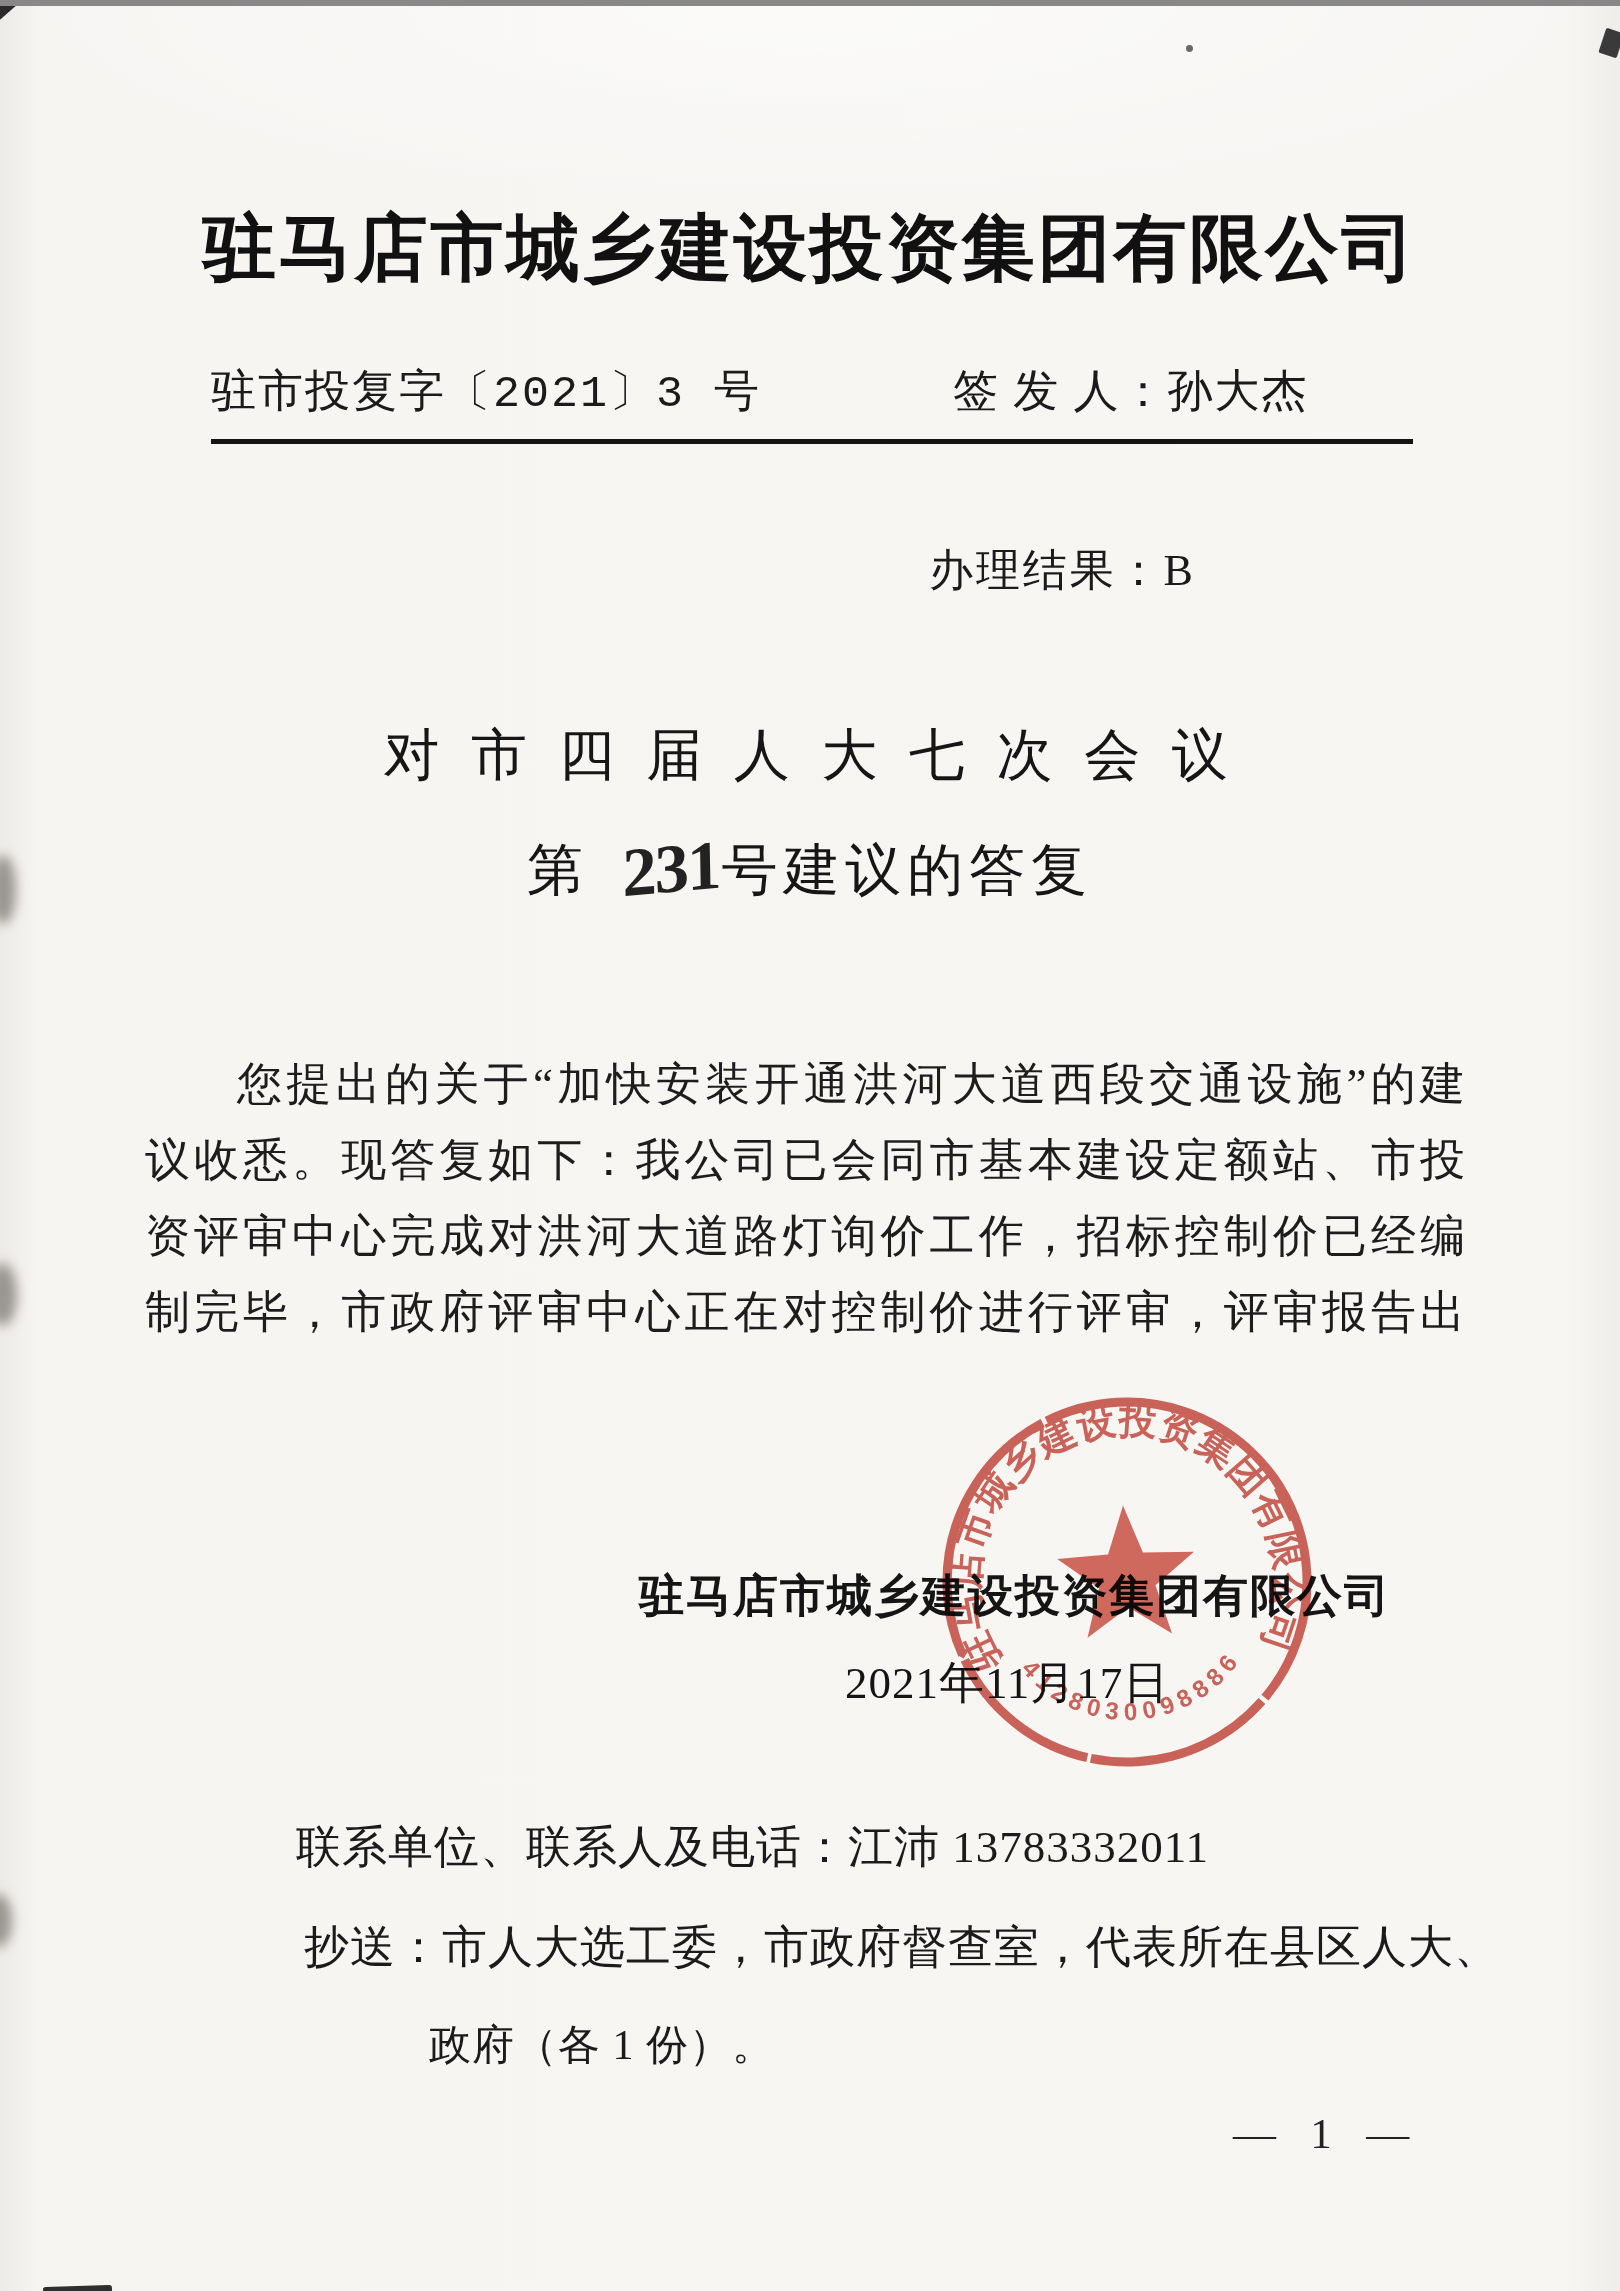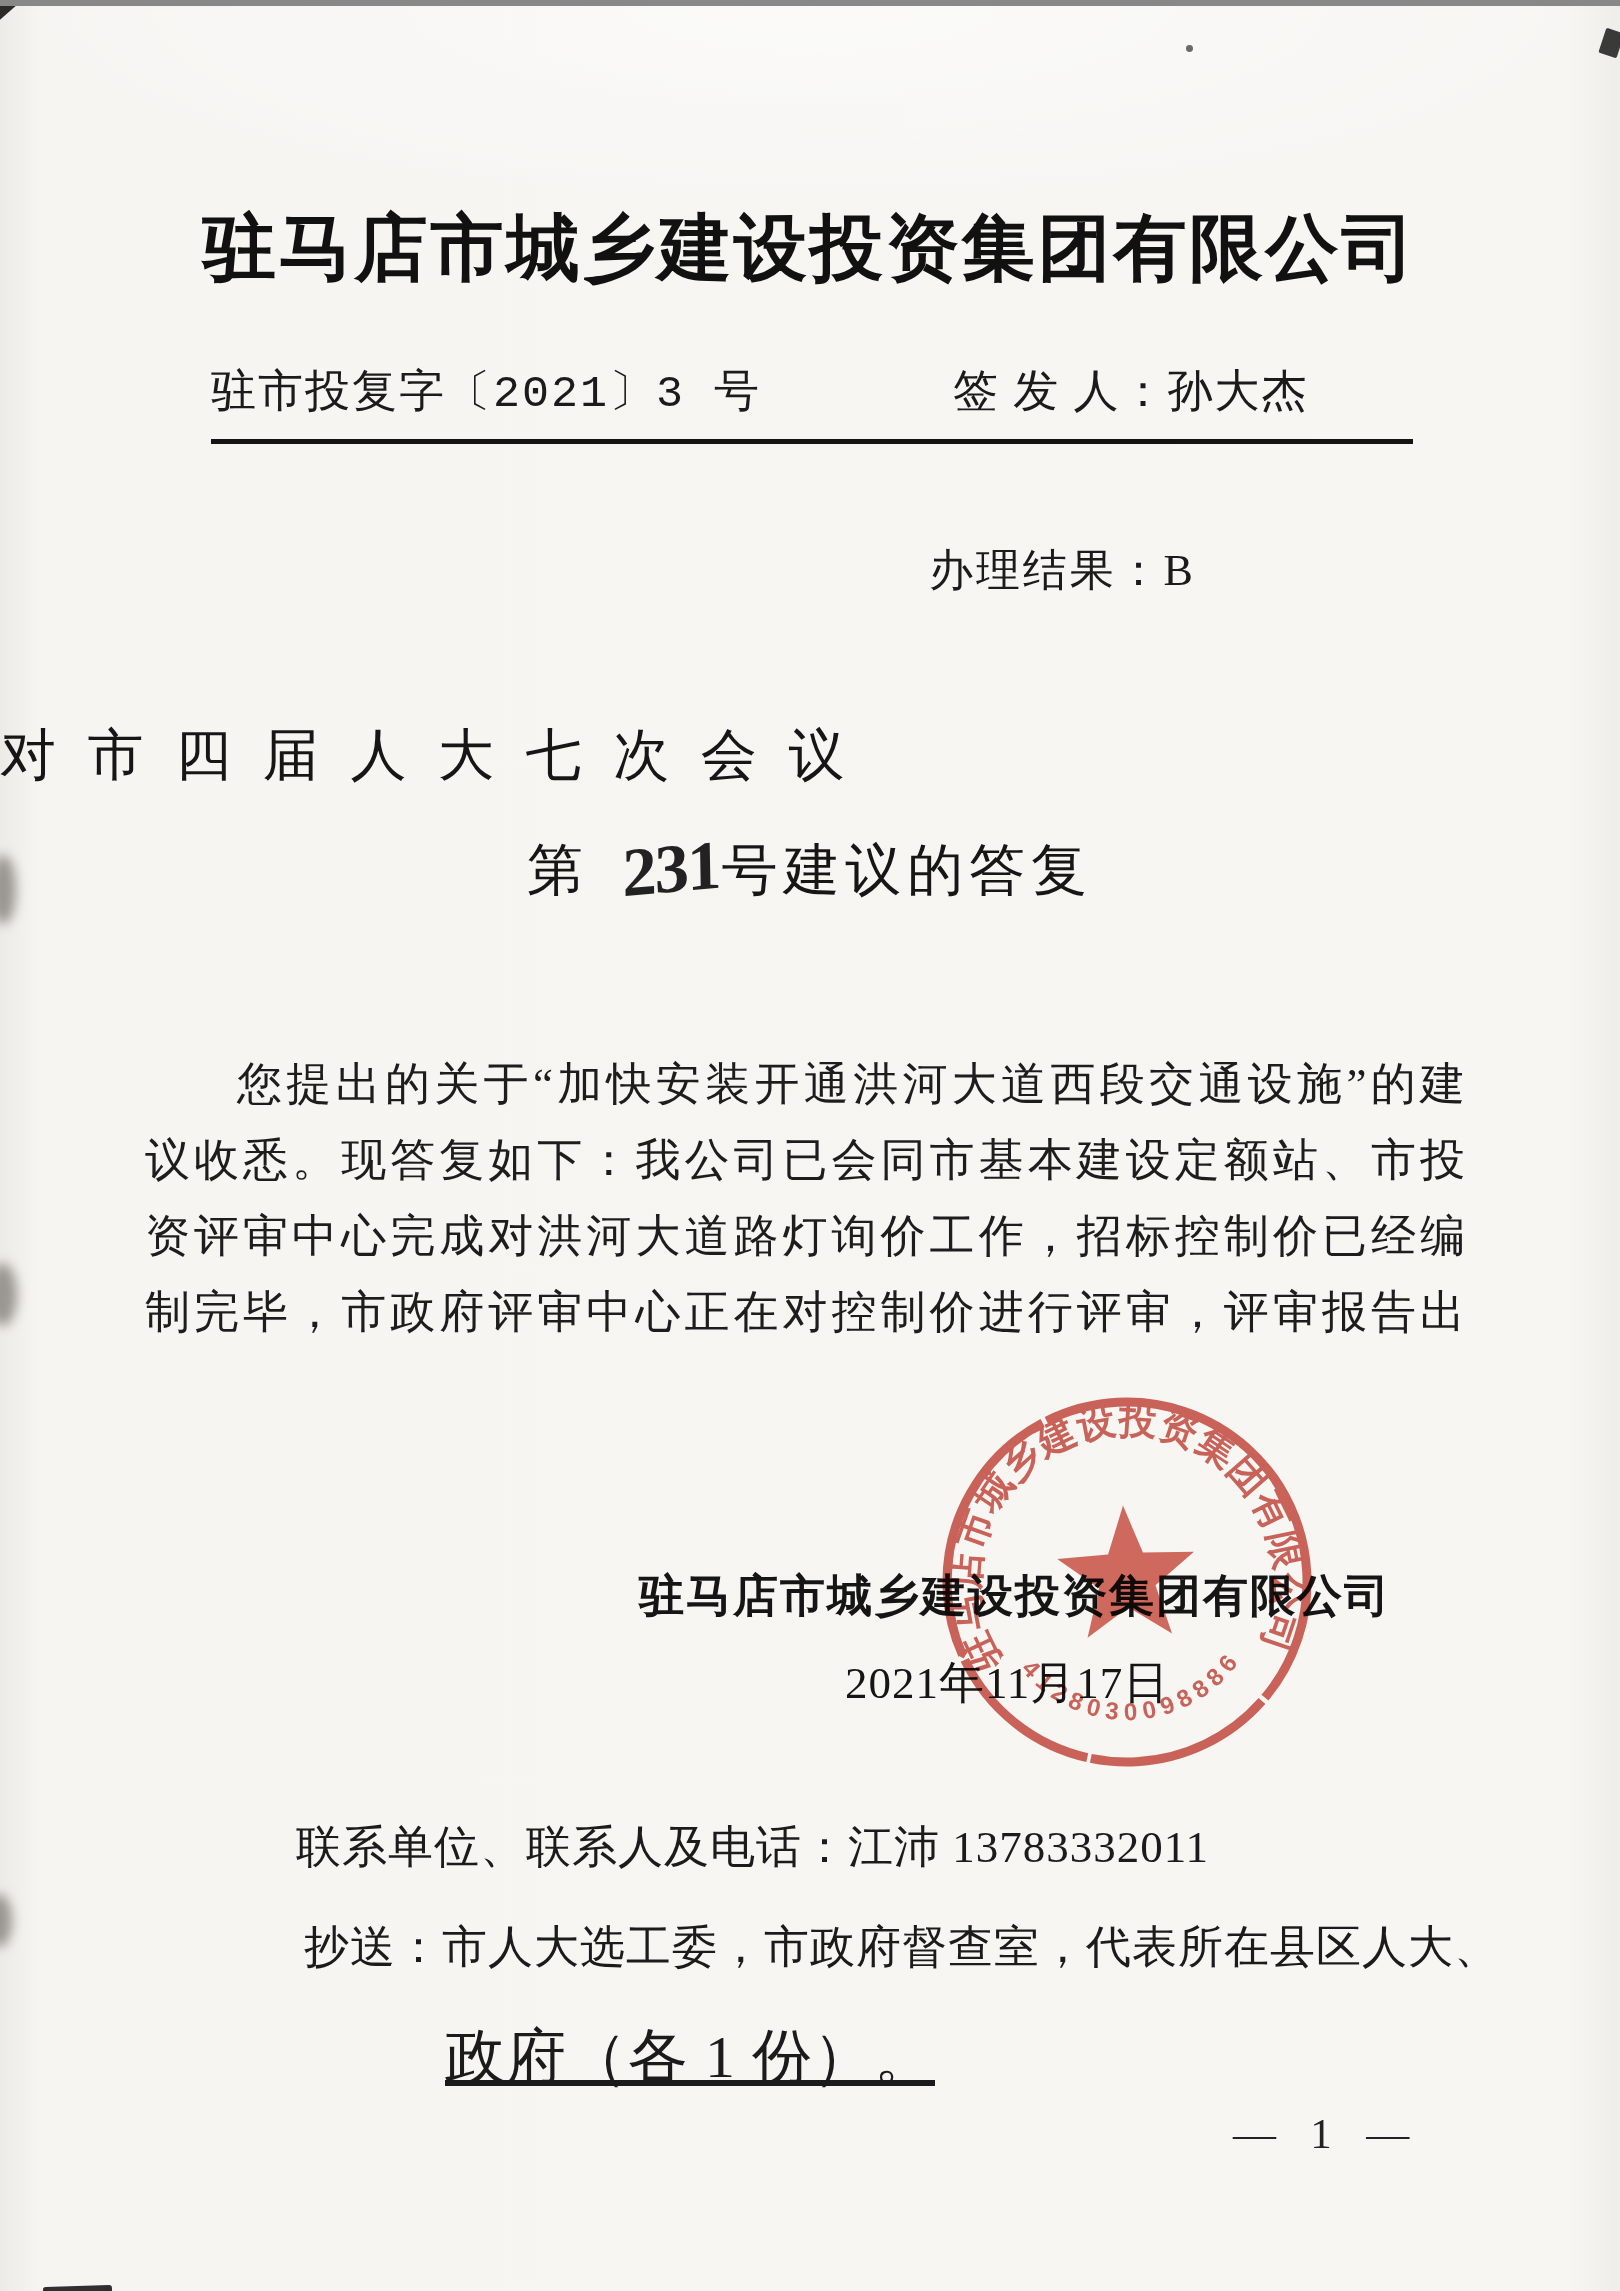--- a/index.html
+++ b/index.html
@@ -22,21 +22,21 @@
     font-size:73px;font-weight:bold;
     letter-spacing:2.9px;
     color:#111;
   }
   .docnum-row{top:355px;left:211px;width:1204px;font-size:45px;}
   .docnum{position:absolute;left:0;top:0;letter-spacing:2px;font-family:Liberation Mono, monospace;}
   .signer{position:absolute;left:742px;top:0;letter-spacing:2px;}
   .divider{top:433px;left:211px;width:1202px;height:4.9px;background:#141414;}
   .result-line{top:535px;left:929px;font-size:44px;letter-spacing:2.9px;}
   .title1{
-    top:712px;left:0;width:100%;text-align:left;
+    top:712px;left:0;width:100%;text-align:center;
     font-size:56px;letter-spacing:8.8px;color:#161616;
   }
   .title2{
     top:821px;left:0;width:100%;text-align:center;
     font-size:56px;color:#161616;
   }
   .title2 .pfx{margin-right:33px;letter-spacing:5.9px;}
   .title2 .sfx{letter-spacing:5.9px;}
   .hand-num{
     display:inline-block;
@@ -53,21 +53,21 @@
     text-align:justify;text-align-last:justify;
     letter-spacing:1px;
     white-space:nowrap;
   }
   .body-line.first{text-indent:92px;}
   .body-line.last{text-align-last:left;}
   .signature{top:1560px;left:639px;font-size:45px;font-weight:600;letter-spacing:2px;color:#151515;}
   .sig-date{top:1647px;left:845px;font-size:45px;letter-spacing:1px;color:#151515;}
   .contact{top:1811px;left:296px;font-size:45px;letter-spacing:1px;}
   .cc1{top:1911px;left:304px;font-size:45px;letter-spacing:1px;}
-  .cc2{top:2011px;left:445px;font-size:60px;letter-spacing:1px;text-decoration:underline;}
+  .cc2{top:2011px;left:429px;font-size:42px;letter-spacing:1px;}
   .pageno{top:2103px;left:1233px;font-size:43px;letter-spacing:11.8px;color:#222;}
   .seal{
     top:1378px;left:929px;width:396px;height:396px;
     opacity:.85;
     mix-blend-mode:multiply;
     transform:rotate(-3deg);
   }
   
   .speck-tl{top:0;left:0;width:15.7px;height:13.7px;background:#2a2a2a;clip-path:polygon(0 0,100% 0,0 100%);}
   .speck-tr{top:23.5px;left:1602px;width:18.6px;height:25.5px;background:#3a3a3a;border-radius:2px;transform:rotate(18deg);}

